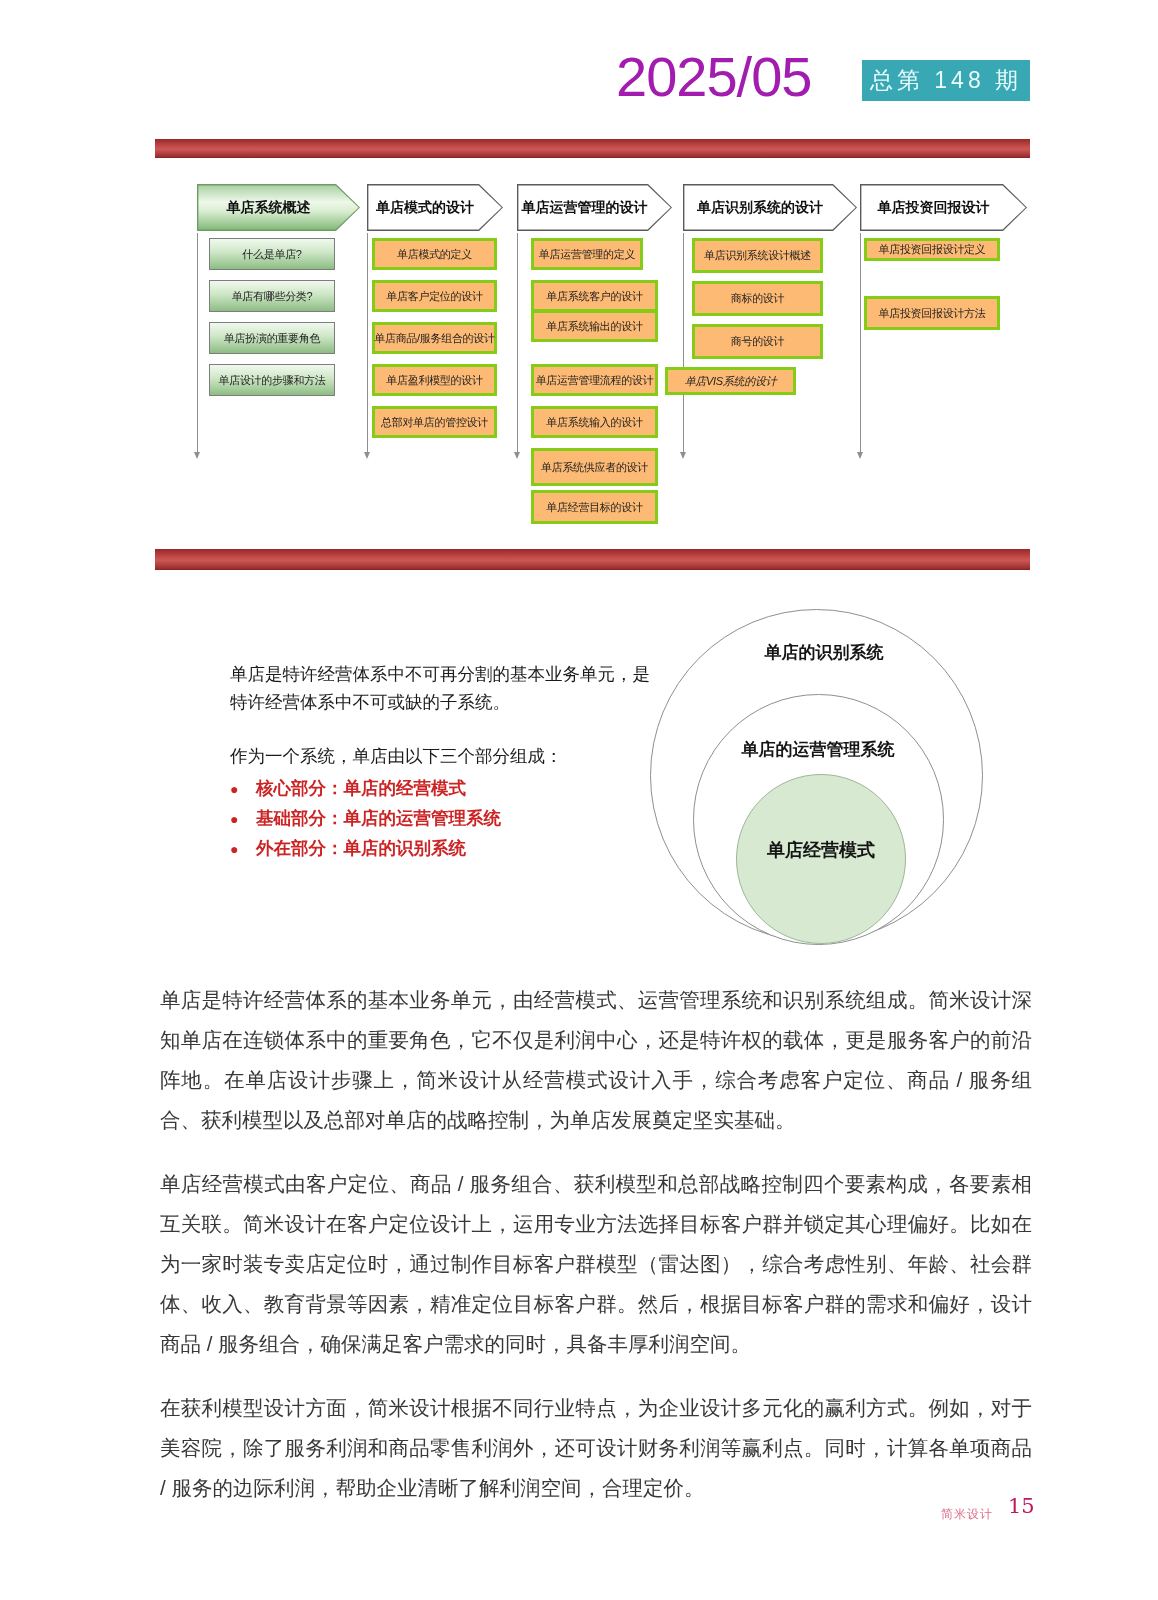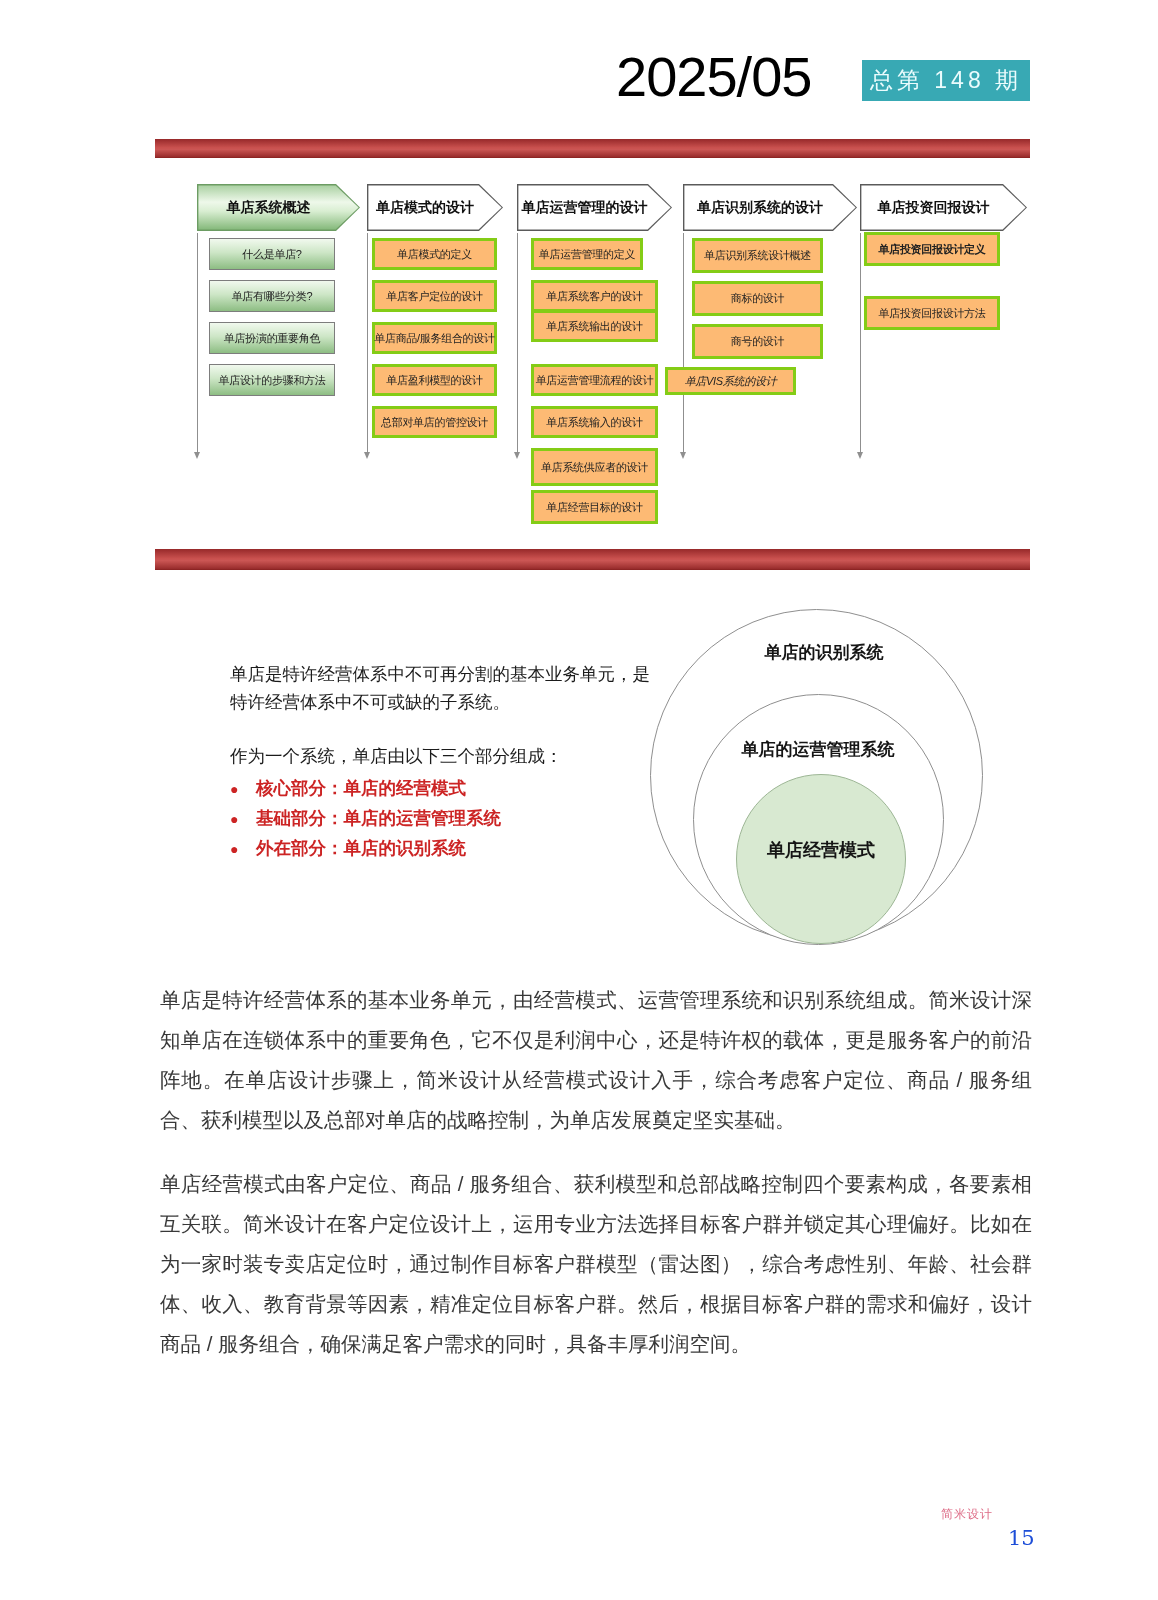--- a/index.html
+++ b/index.html
@@ -1,21 +1,21 @@
 <!DOCTYPE html>
 <html><head>
 <meta charset="utf-8">
 <style>
   html,body{margin:0;padding:0;background:#ffffff;}
   .page{position:relative;width:1158px;height:1600px;background:#fff;overflow:hidden;
         font-family:"Liberation Sans",sans-serif;color:#222;}
 
   
   .issue-date{position:absolute;left:616px;top:44px;font-size:56px;font-weight:500;
-              letter-spacing:-1px;color:#000000;}
+              letter-spacing:-1px;color:#a21caf;}
   .issue-badge{position:absolute;left:862px;top:60px;width:168px;height:41px;
                background:#38a9b4;color:#eafcfd;font-size:23px;letter-spacing:4px;
                display:flex;align-items:center;justify-content:center;}
 
   
   .redbar{position:absolute;left:155px;width:875px;
           background:linear-gradient(180deg,#97292a 0%,#c9504e 45%,#cb5654 55%,#9c2f2f 92%,#86201f 100%);}
   .rb1{top:139px;height:19px;}
   .rb2{top:549px;height:21px;}
 
@@ -55,22 +55,22 @@
   .cl-outer{left:694px;top:641px;font-size:17px;}
   .cl-mid{left:688px;top:738px;font-size:17px;}
   .cl-inner{left:691px;top:838px;font-size:18px;}
 
   
   .body-copy{position:absolute;left:160px;top:980px;width:872px;}
   .body-copy p{margin:0 0 24px 0;font-size:20.5px;line-height:40px;text-align:justify;color:#383838;}
 
   
   .footer-tag{position:absolute;left:941px;top:1506px;font-size:12px;color:#dd6b86;letter-spacing:1px;}
-  .page-num{position:absolute;left:1008px;top:1494px;font-size:21px;color:#1d4ed8;
-            font-family:"DejaVu Serif",serif;margin-top:32px;}
+  .page-num{position:absolute;left:1008px;top:1494px;font-size:21px;color:#be185d;
+            font-family:"DejaVu Serif",serif;}
 </style>
 </head>
 <body>
 
 <div class="page">
 
   <div class="issue-date">2025/05</div>
   <div class="issue-badge">总第 148 期</div>
 
   <div class="redbar rb1"></div>
@@ -127,21 +127,21 @@
     <div class="fbox" style="left:531px;top:364px;width:127px;">单店运营管理流程的设计</div>
     <div class="fbox" style="left:531px;top:406px;width:127px;">单店系统输入的设计</div>
     <div class="fbox" style="left:531px;top:448px;width:127px;height:38px;">单店系统供应者的设计</div>
     <div class="fbox" style="left:531px;top:490px;width:127px;height:34px;">单店经营目标的设计</div>
 
     <div class="fbox" style="left:692px;top:238px;width:131px;height:35px;">单店识别系统设计概述</div>
     <div class="fbox" style="left:692px;top:281px;width:131px;height:35px;">商标的设计</div>
     <div class="fbox" style="left:692px;top:324px;width:131px;height:35px;">商号的设计</div>
     <div class="fbox" style="left:665px;top:367px;width:131px;height:28px;font-style:italic;">单店VIS系统的设计</div>
 
-    <div class="fbox" style="left:864px;top:232px;width:136px;height:34px;font-weight:bold;">单店投资回报设计定义</div>
+    <div class="fbox" style="left:864px;top:238px;width:136px;height:23px;">单店投资回报设计定义</div>
     <div class="fbox" style="left:864px;top:296px;width:136px;height:34px;">单店投资回报设计方法</div>
   </div>
 
   <div class="ov-intro">单店是特许经营体系中不可再分割的基本业务单元，是特许经营体系中不可或缺的子系统。</div>
   <div class="ov-lead">作为一个系统，单店由以下三个部分组成：</div>
   <div class="ov-bullets">
     <div class="ov-bullet">
       <span class="ov-dot">●</span>
       <span>核心部分：单店的经营模式</span>
     </div>
@@ -160,18 +160,19 @@
     <div class="circle c-mid"></div>
     <div class="circle c-inner"></div>
     <div class="c-label cl-outer">单店的识别系统</div>
     <div class="c-label cl-mid">单店的运营管理系统</div>
     <div class="c-label cl-inner">单店经营模式</div>
   </div>
 
   <div class="body-copy">
     <p>单店是特许经营体系的基本业务单元，由经营模式、运营管理系统和识别系统组成。简米设计深知单店在连锁体系中的重要角色，它不仅是利润中心，还是特许权的载体，更是服务客户的前沿阵地。在单店设计步骤上，简米设计从经营模式设计入手，综合考虑客户定位、商品 / 服务组合、获利模型以及总部对单店的战略控制，为单店发展奠定坚实基础。</p>
     <p>单店经营模式由客户定位、商品 / 服务组合、获利模型和总部战略控制四个要素构成，各要素相互关联。简米设计在客户定位设计上，运用专业方法选择目标客户群并锁定其心理偏好。比如在为一家时装专卖店定位时，通过制作目标客户群模型（雷达图），综合考虑性别、年龄、社会群体、收入、教育背景等因素，精准定位目标客户群。然后，根据目标客户群的需求和偏好，设计商品 / 服务组合，确保满足客户需求的同时，具备丰厚利润空间。</p>
+    <p>在获利模型设计方面，简米设计根据不同行业特点，为企业设计多元化的赢利方式。例如，对于美容院，除了服务利润和商品零售利润外，还可设计财务利润等赢利点。同时，计算各单项商品 / 服务的边际利润，帮助企业清晰了解利润空间，合理定价。</p>
   </div>
 
   <div class="footer-tag">简米设计</div>
   <div class="page-num">15</div>
 
 </div>
 
 </body></html>

